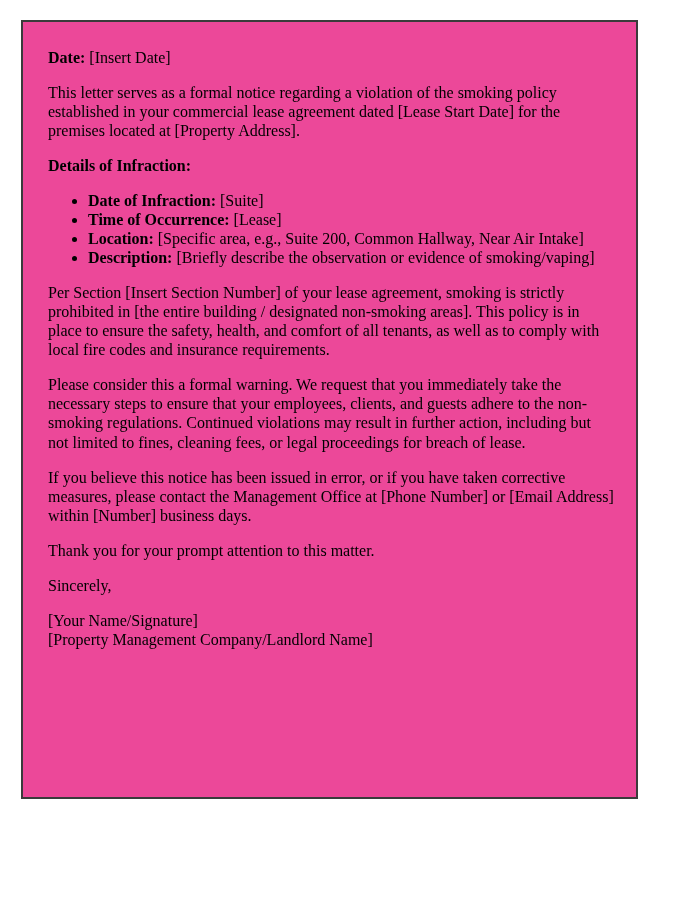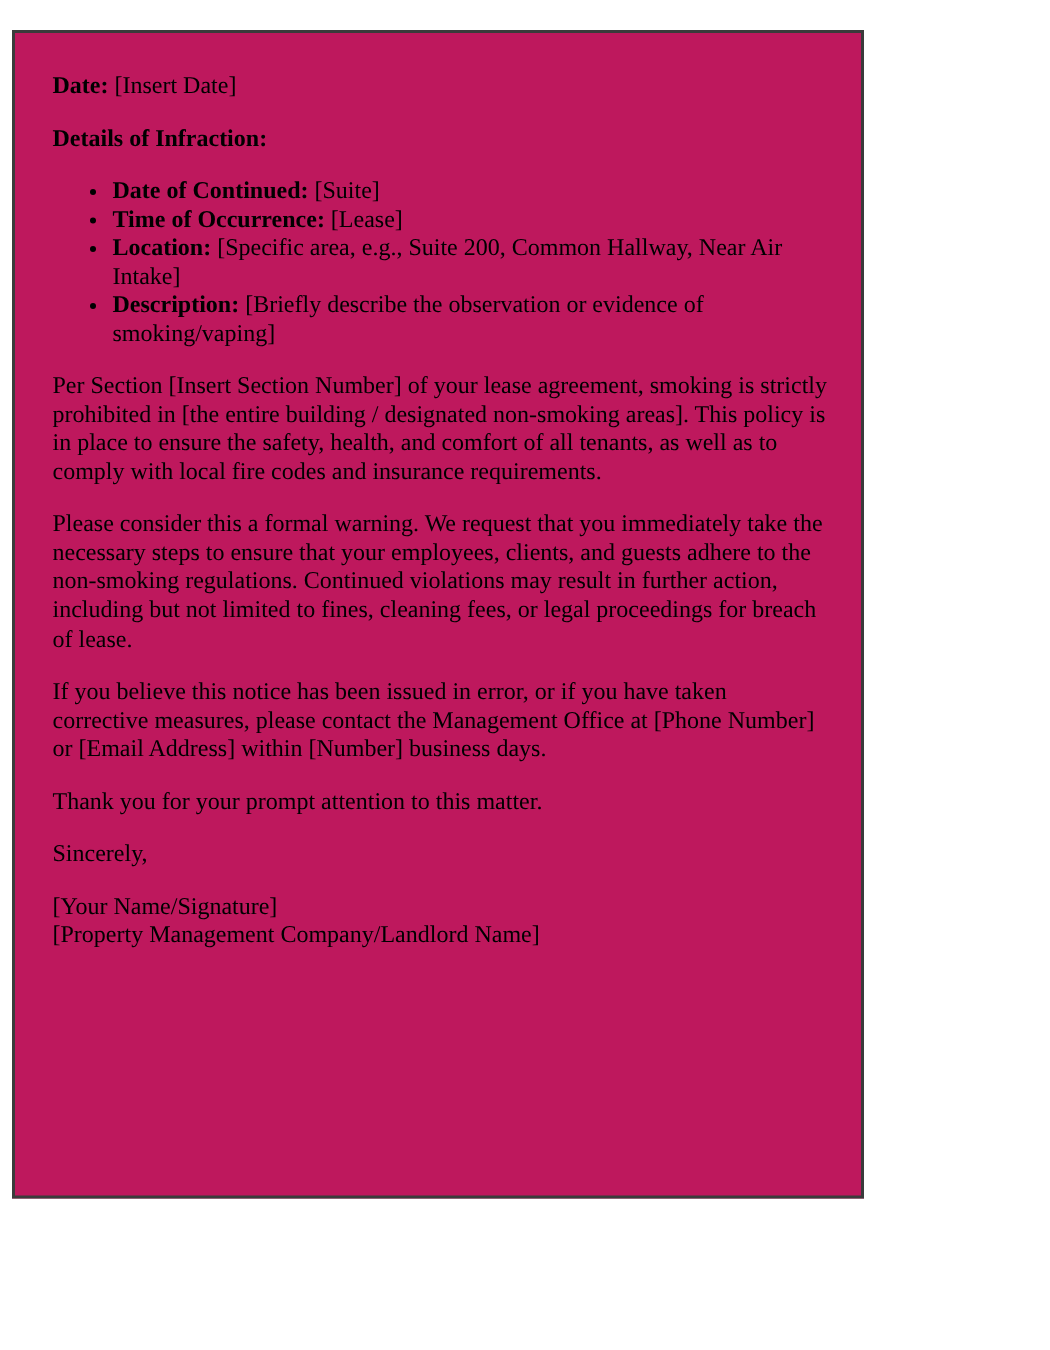--- a/index.html
+++ b/index.html
@@ -12,26 +12,26 @@
     height: 900px;
     overflow: hidden;
     font-family: "Liberation Serif", "DejaVu Serif", serif;
     font-size: 16px;
     line-height: 1.19;
     color: #000000;
     -webkit-font-smoothing: antialiased;
   }
   .doc {
     box-sizing: border-box;
-    margin: 20px 38px 0 8px;
-    width: 568px;
+    margin: 20px 38px 0 21px;
+    width: 617px;
     min-height: 779px;
     border: 2px solid #3b3b3b;
     padding: 26px 22px 26px 25px;
-    background: #be185d;
+    background: #ec4899;
   }
   .doc p {
     margin: 16px 0;
   }
   .doc p.first {
     margin-top: 0;
   }
   .doc ul {
     margin: 16px 0;
     padding-left: 40px;
@@ -48,25 +48,26 @@
 </head>
 <body>
 
 <div class="doc">
 
   <p class="first"><span class="b">Date:</span> <span>[Insert Date]</span></p>
 
 
 
 
+  <p>This letter serves as a formal notice regarding a violation of the smoking policy established in your commercial lease agreement dated [Lease Start Date] for the premises located at [Property Address].</p>
 
   <p class="b">Details of Infraction:</p>
 
   <ul>
-    <li><span class="b">Date of Continued:</span> <span>[Suite]</span></li>
+    <li><span class="b">Date of Infraction:</span> <span>[Suite]</span></li>
     <li><span class="b">Time of Occurrence:</span> <span>[Lease]</span></li>
     <li><span class="b">Location:</span> <span>[Specific area, e.g., Suite 200, Common Hallway, Near Air Intake]</span></li>
     <li><span class="b">Description:</span> <span>[Briefly describe the observation or evidence of smoking/vaping]</span></li>
   </ul>
 
   <p>Per Section [Insert Section Number] of your lease agreement, smoking is strictly prohibited in [the entire building / designated non-smoking areas]. This policy is in place to ensure the safety, health, and comfort of all tenants, as well as to comply with local fire codes and insurance requirements.</p>
 
   <p>Please consider this a formal warning. We request that you immediately take the necessary steps to ensure that your employees, clients, and guests adhere to the non-smoking regulations. Continued violations may result in further action, including but not limited to fines, cleaning fees, or legal proceedings for breach of lease.</p>
 
   <p>If you believe this notice has been issued in error, or if you have taken corrective measures, please contact the Management Office at [Phone Number] or [Email Address] within [Number] business days.</p>

